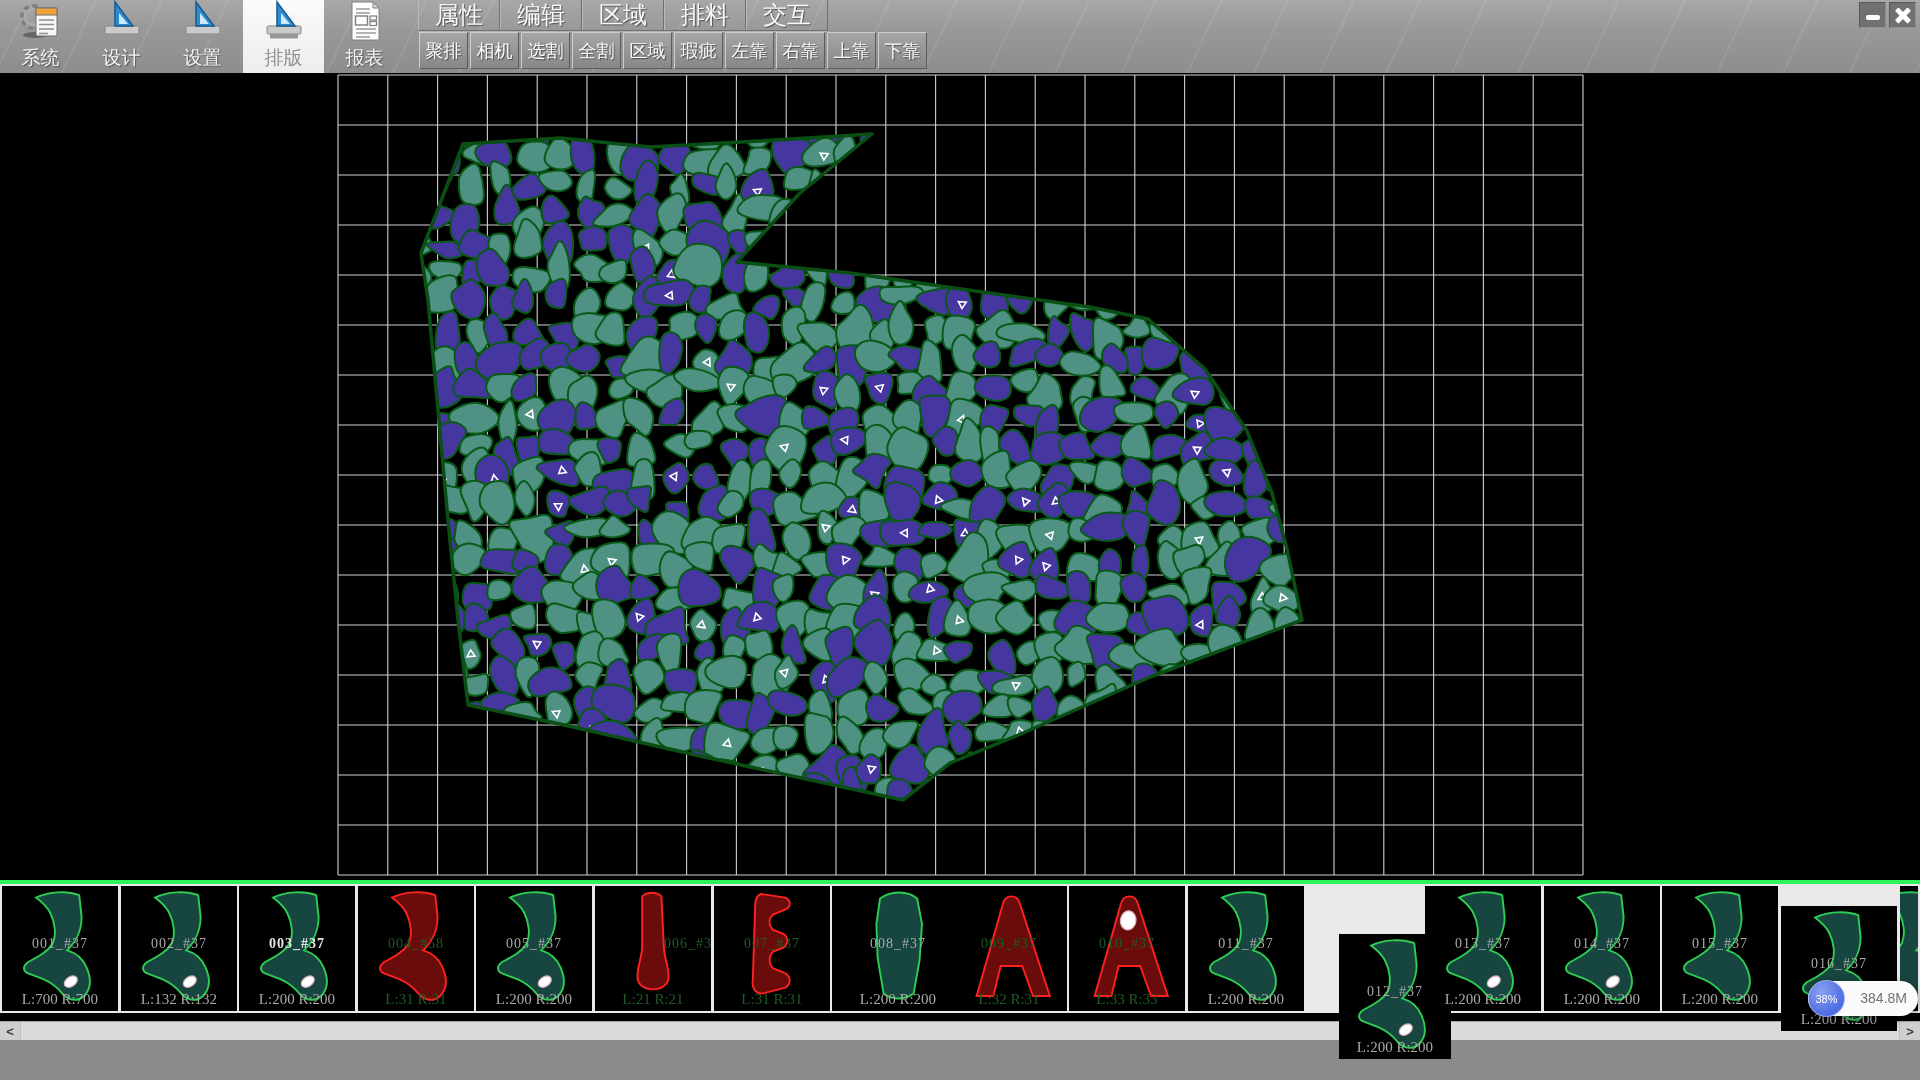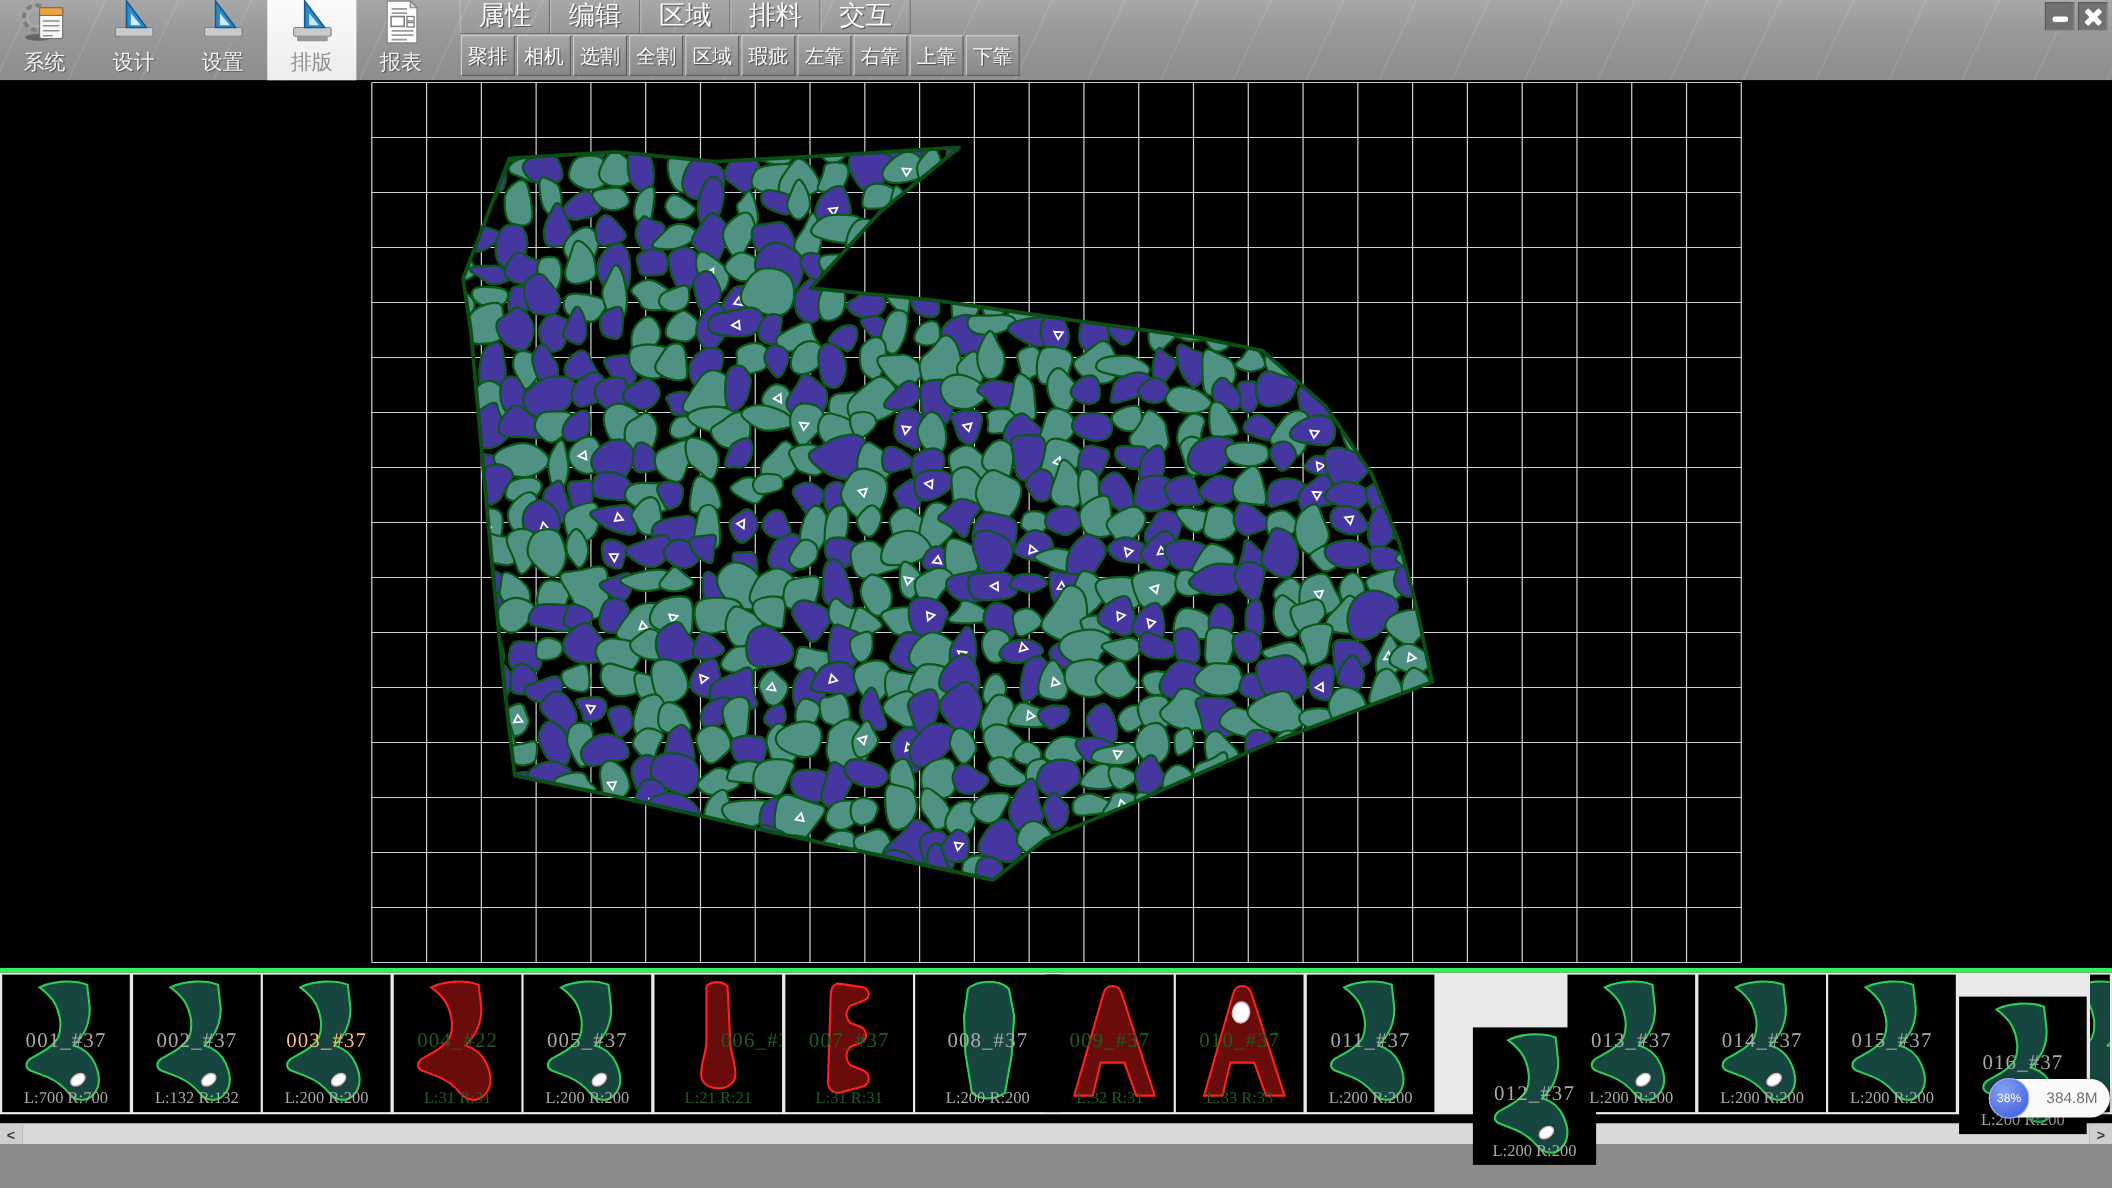--- a/index.html
+++ b/index.html
@@ -41,21 +41,21 @@
 
   
   #canvas{position:absolute;top:73px;left:0;width:1920px;height:807px;background:#000;}
 
   
   #strip-green{position:absolute;top:880px;left:0;width:1920px;height:4px;background:#2df457;z-index:2;}
   #strip{position:absolute;top:884px;left:0;width:1920px;height:129px;background:#e9e9e9;z-index:1;}
   .thumb-cell{position:absolute;top:2px;height:125px;background:#000;overflow:hidden;}
   .thumb-cell svg{position:absolute;left:50%;top:2px;transform:translateX(-50%);height:120px;}
   .thumb-id{position:absolute;top:50%;left:0;width:100%;margin-top:-13px;text-align:center;
-    font-size:19px;letter-spacing:1px;z-index:2;}
+    font-size:14px;letter-spacing:1px;z-index:2;}
   .thumb-info{position:absolute;bottom:3px;left:0;width:100%;text-align:center;font-size:15px;z-index:2;}
 
   
   #badge{position:absolute;left:1808px;top:981px;width:110px;height:35px;background:#fafafa;border-radius:18px;
     z-index:6;box-shadow:0 2px 7px rgba(0,0,0,.45);}
   #badge .pct{position:absolute;left:0px;top:-1px;width:37px;height:37px;border-radius:50%;
     background:radial-gradient(circle at 35% 30%,#88a0f2,#4d6de2 70%);border:1px solid #9db1f2;box-sizing:border-box;
     color:#fff;font-size:11px;display:flex;align-items:center;justify-content:center;
     font-family:"Liberation Sans","DejaVu Sans",sans-serif;}
   #badge .mem{position:absolute;right:11px;top:0;height:35px;line-height:35px;color:#737373;font-size:14px;
@@ -1068,28 +1068,28 @@
           <ellipse cx="49" cy="78" rx="6" ry="4" transform="rotate(-35 49 78)" fill="#ffffff" stroke="#dcb0be"></ellipse>
         </svg>
         <div class="thumb-id" style="color: rgb(169, 169, 169);">002_#37</div>
         <div class="thumb-info" style="color: rgb(169, 169, 169);">L:132 R:132</div>
       </div>
       <div class="thumb-cell" style="left: 239px; width: 116px;">
         <svg viewBox="0 0 80 100">
           <path d="M20,8 C30,3 46,2 56,6 L58,24 C58,36 54,44 46,52 C53,54 59,59 62,66 C66,75 66,84 60,90 C55,95 47,94 42,88 C37,82 33,79 26,76 L13,71 C9,69 9,65 13,62 C22,57 30,53 34,46 C37,39 36,29 32,21 C29,15 24,11 20,8 Z" fill="#17453f" stroke="#2ecc52" stroke-width="1.6"></path>
           <ellipse cx="49" cy="78" rx="6" ry="4" transform="rotate(-35 49 78)" fill="#ffffff" stroke="#dcb0be"></ellipse>
         </svg>
-        <div class="thumb-id" style="color: #fdba74;">003_#37</div>
+        <div class="thumb-id" style="color: #e5e5e5; font-weight: bold;">003_#37</div>
         <div class="thumb-info" style="color: rgb(169, 169, 169);">L:200 R:200</div>
       </div>
       <div class="thumb-cell" style="left: 358px; width: 116px;">
         <svg viewBox="0 0 80 100">
           <path d="M20,8 C30,3 46,2 56,6 L58,24 C58,36 54,44 46,52 C53,54 59,59 62,66 C66,75 66,84 60,90 C55,95 47,94 42,88 C37,82 33,79 26,76 L13,71 C9,69 9,65 13,62 C22,57 30,53 34,46 C37,39 36,29 32,21 C29,15 24,11 20,8 Z" fill="#6b0c0c" stroke="#ff2020" stroke-width="1.6"></path>
         </svg>
-        <div class="thumb-id" style="color: rgb(29, 92, 36);">004_#22</div>
+        <div class="thumb-id" style="color: rgb(29, 92, 36);">004_#58</div>
         <div class="thumb-info" style="color: rgb(29, 92, 36);">L:31 R:31</div>
       </div>
       <div class="thumb-cell" style="left: 476px; width: 116px;">
         <svg viewBox="0 0 80 100">
           <path d="M20,8 C30,3 46,2 56,6 L58,24 C58,36 54,44 46,52 C53,54 59,59 62,66 C66,75 66,84 60,90 C55,95 47,94 42,88 C37,82 33,79 26,76 L13,71 C9,69 9,65 13,62 C22,57 30,53 34,46 C37,39 36,29 32,21 C29,15 24,11 20,8 Z" fill="#17453f" stroke="#2ecc52" stroke-width="1.6"></path>
           <ellipse cx="49" cy="78" rx="6" ry="4" transform="rotate(-35 49 78)" fill="#ffffff" stroke="#dcb0be"></ellipse>
         </svg>
         <div class="thumb-id" style="color: rgb(169, 169, 169);">005_#37</div>
         <div class="thumb-info" style="color: rgb(169, 169, 169);">L:200 R:200</div>
       </div>

